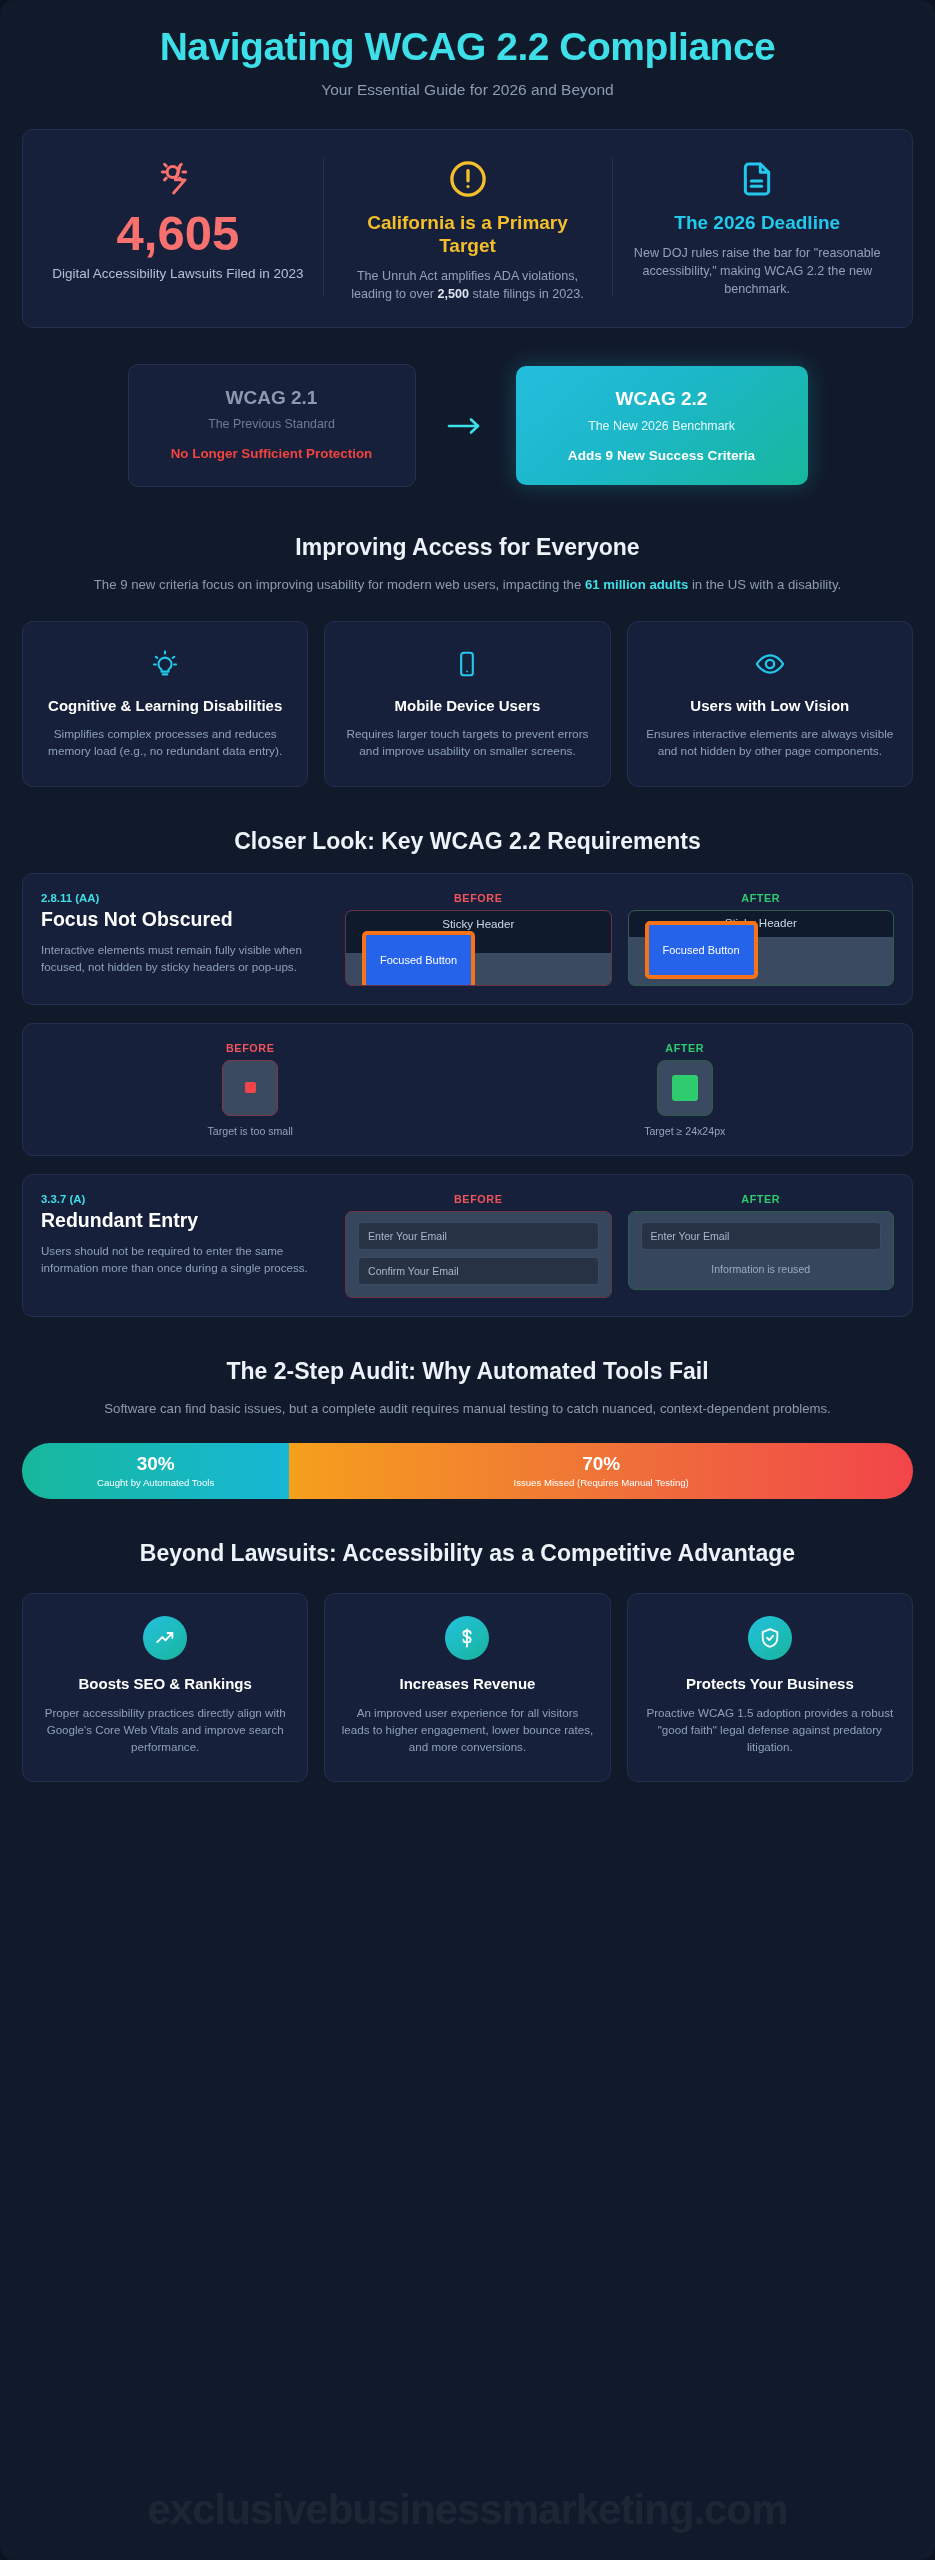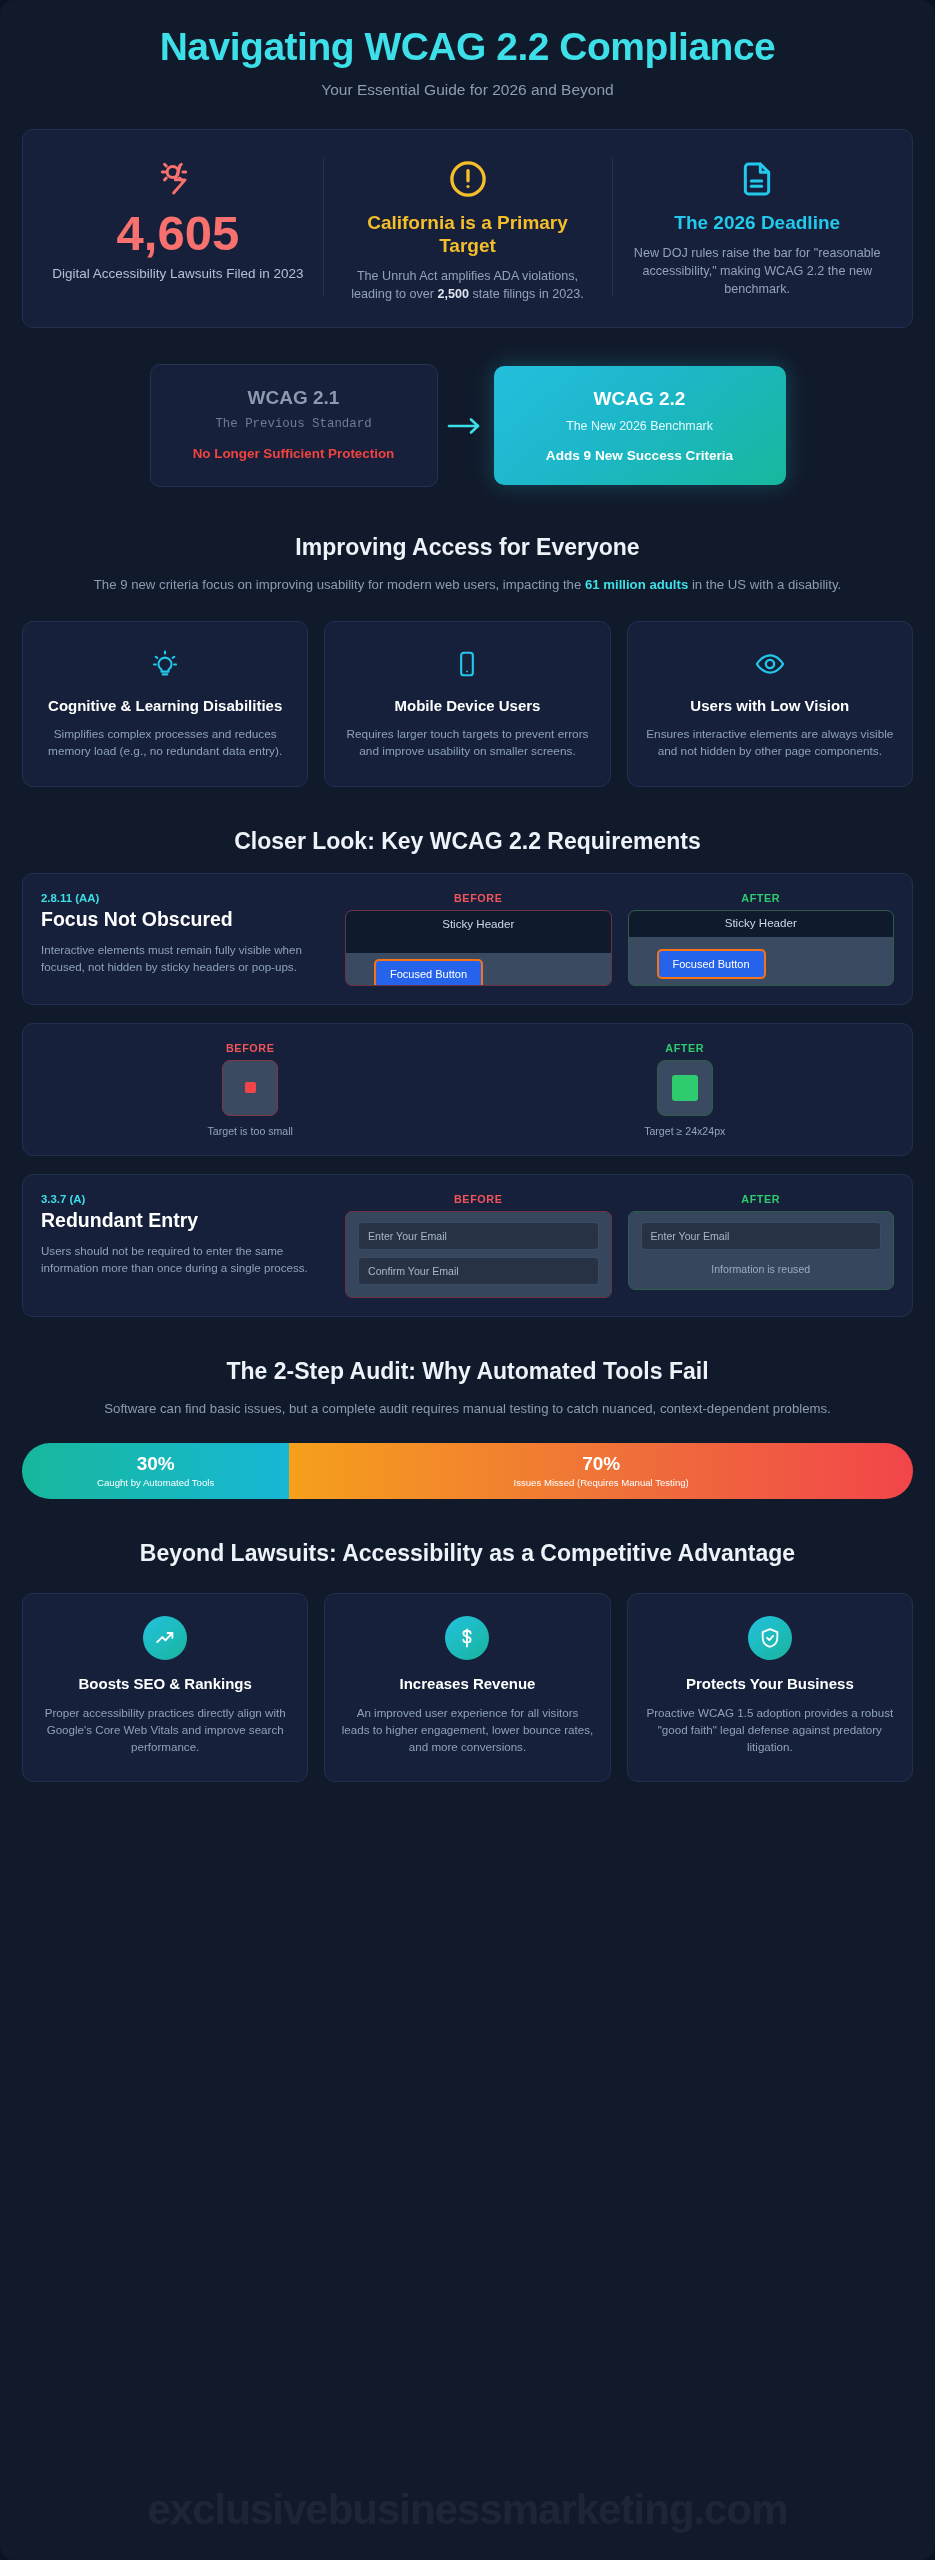--- a/index.html
+++ b/index.html
@@ -94,34 +94,34 @@
     line-height: 1.42;
     margin-top: 10px;
   }
   .stat-body b { color: #dde5f0; }
 
   
   .compare {
     display: flex;
     align-items: center;
     justify-content: center;
-    gap: 6px;
+    gap: 28px;
     margin-top: 28px;
     padding: 8px 0 6px 0;
   }
   .ver-old {
     width: 288px;
     padding: 22px 14px;
     text-align: center;
     background: #16203a;
     border: 1px solid #26324f;
     border-radius: 10px;
   }
   .ver-old .vt { font-size: 19px; font-weight: bold; color: #8c99ae; }
-  .ver-old .vs { font-size: 12.4px; color: #6e7c92; margin-top: 8px; font-family: Liberation Mono, monospace; }
+  .ver-old .vs { font-size: 12.4px; color: #6e7c92; margin-top: 8px; }
   .ver-old .vb { font-size: 13.4px; font-weight: bold; color: #f2433f; margin-top: 14px; line-height: 1.35; }
   .arrow-wrap { width: 44px; display: flex; justify-content: center; }
   .ver-new {
     width: 292px;
     padding: 22px 14px;
     text-align: center;
     border-radius: 10px;
     background: linear-gradient(140deg, #24bede 0%, #1cb7c8 45%, #17b79c 100%);
     box-shadow: 0 0 22px rgba(34,190,210,0.28);
   }
@@ -213,28 +213,28 @@
     background: #101a2d;
     color: #cdd8e8;
     font-size: 11.6px;
     text-align: center;
     padding: 6px 0;
   }
   .fx-header.overlap { height: 42px; }
   .fx-header.normal { height: 26px; padding: 5px 0; }
   .fx-btn {
     position: absolute;
-    left: 28px;
+    left: 16px;
     bottom: 6px;
     background: #2563eb;
     color: #ffffff;
     font-size: 11px;
-    padding: 7px 14px;
+    padding: 19px 14px;
     border-radius: 5px;
-    border: 2px solid #f97316;
+    border: 4px solid #f97316;
   }
   .fx-btn.clipped { bottom: -4px; }
 
   
   .ts-wrap { text-align: center; }
   .ts-box {
     width: 56px; height: 56px;
     margin: 0 auto;
     border-radius: 8px;
     background: #3a4a60;

